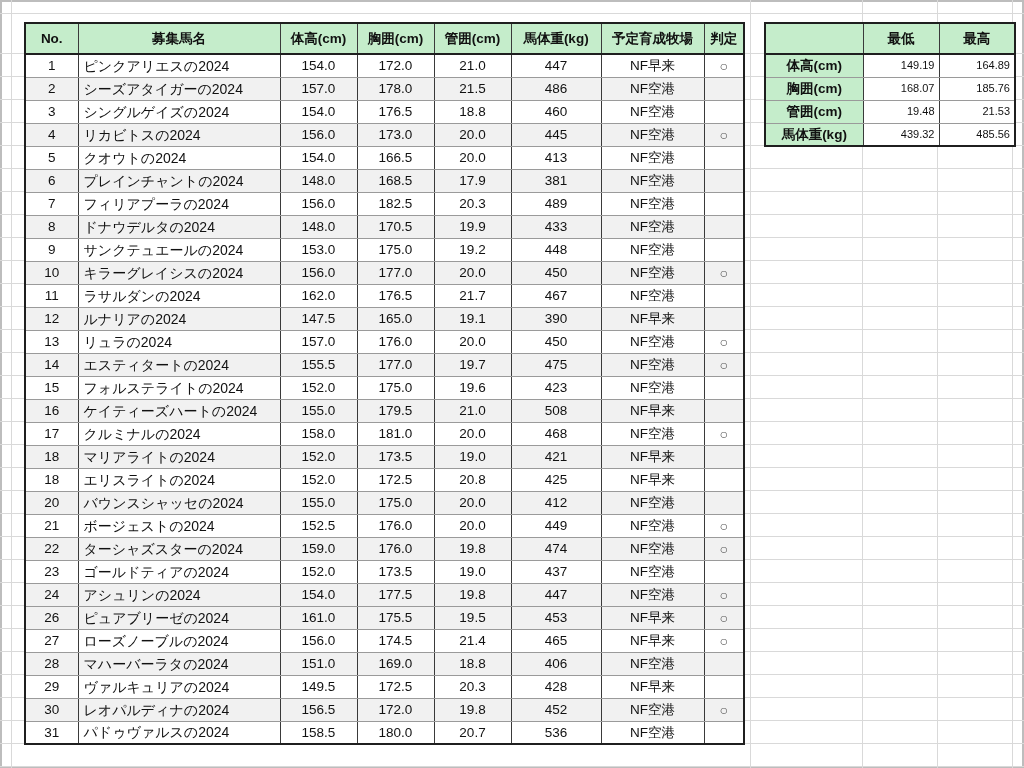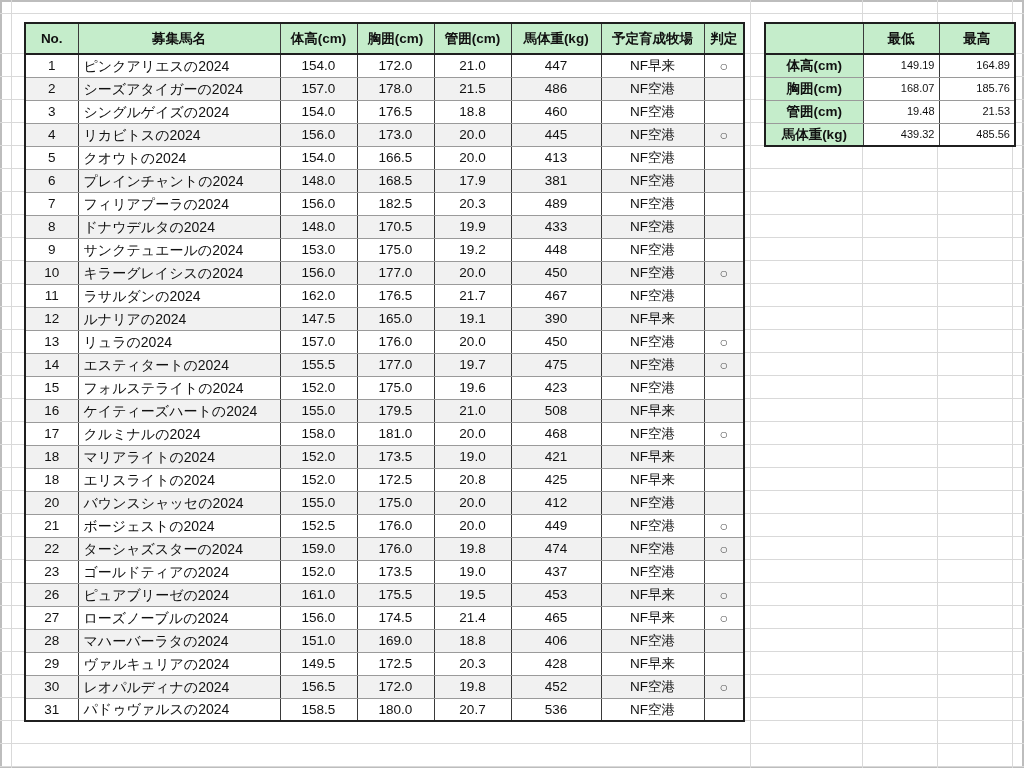--- a/index.html
+++ b/index.html
@@ -353,20 +353,30 @@
         <td class="c-no">23</td>
         <td class="c-name">ゴールドティアの2024</td>
         <td class="c-num">152.0</td>
         <td class="c-num">173.5</td>
         <td class="c-num">19.0</td>
         <td class="c-num">437</td>
         <td class="c-farm">NF空港</td>
         <td class="c-mark"></td>
       </tr>
       <tr class="stripe">
+        <td class="c-no">24</td>
+        <td class="c-name">アシュリンの2024</td>
+        <td class="c-num">154.0</td>
+        <td class="c-num">177.5</td>
+        <td class="c-num">19.8</td>
+        <td class="c-num">447</td>
+        <td class="c-farm">NF空港</td>
+        <td class="c-mark">○</td>
+      </tr>
+      <tr class="stripe">
         <td class="c-no">26</td>
         <td class="c-name">ピュアブリーゼの2024</td>
         <td class="c-num">161.0</td>
         <td class="c-num">175.5</td>
         <td class="c-num">19.5</td>
         <td class="c-num">453</td>
         <td class="c-farm">NF早来</td>
         <td class="c-mark">○</td>
       </tr>
       <tr>

